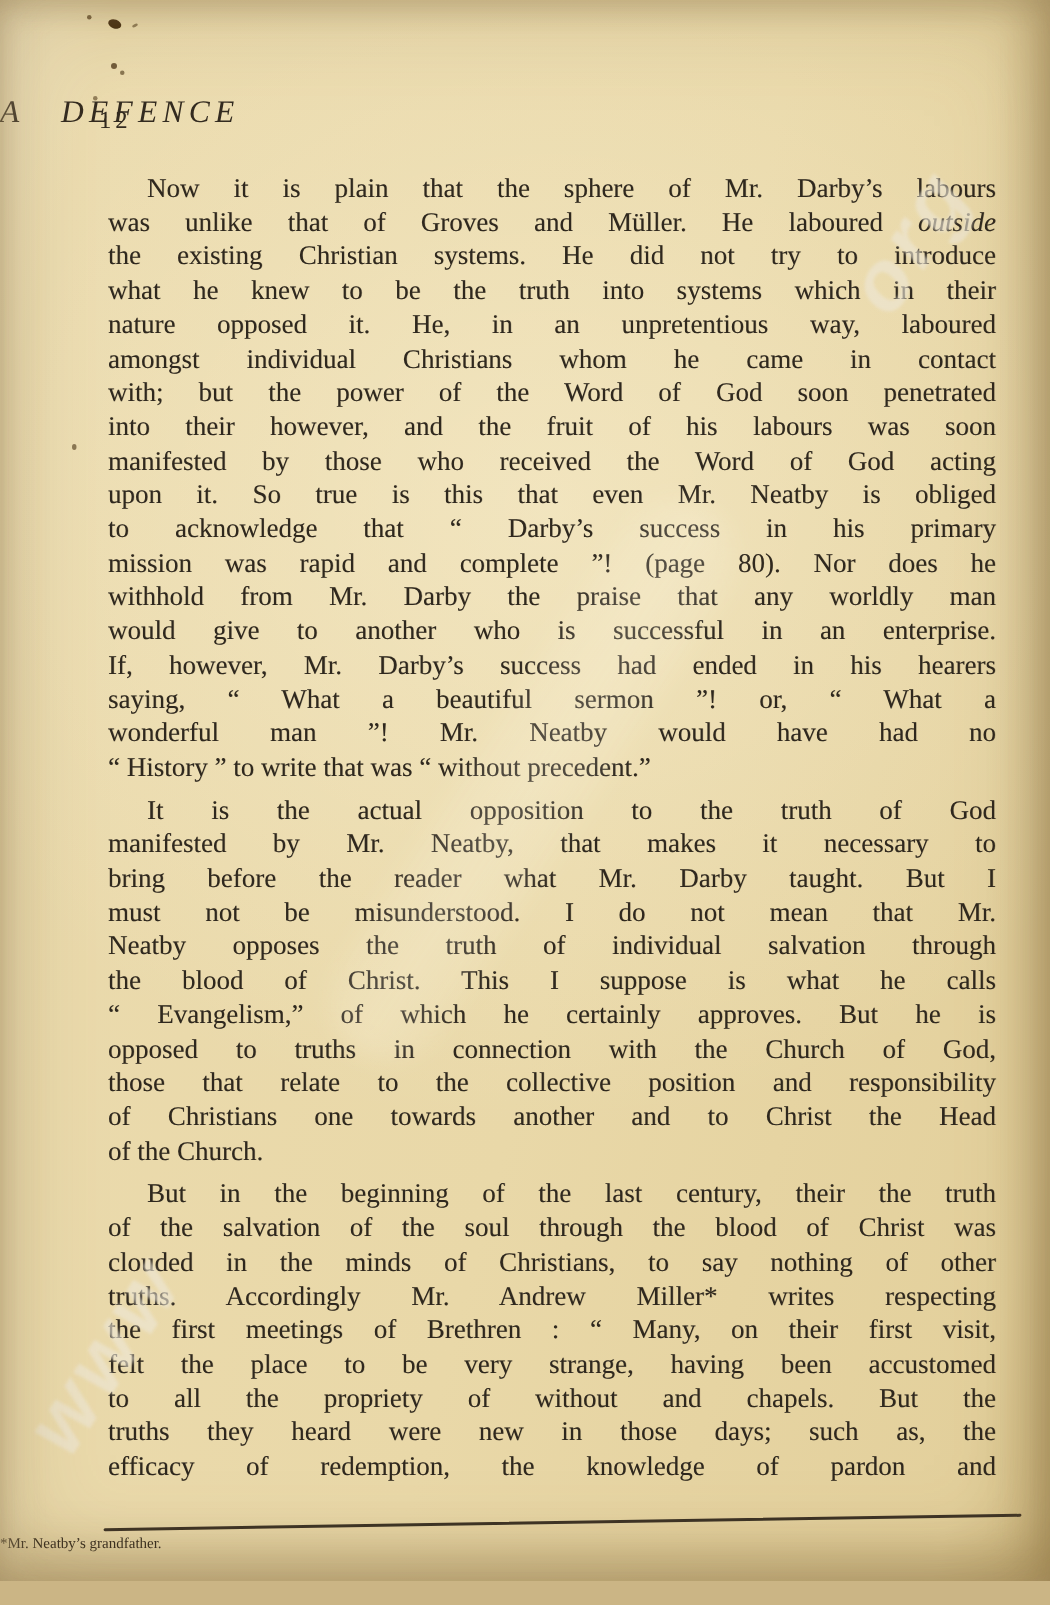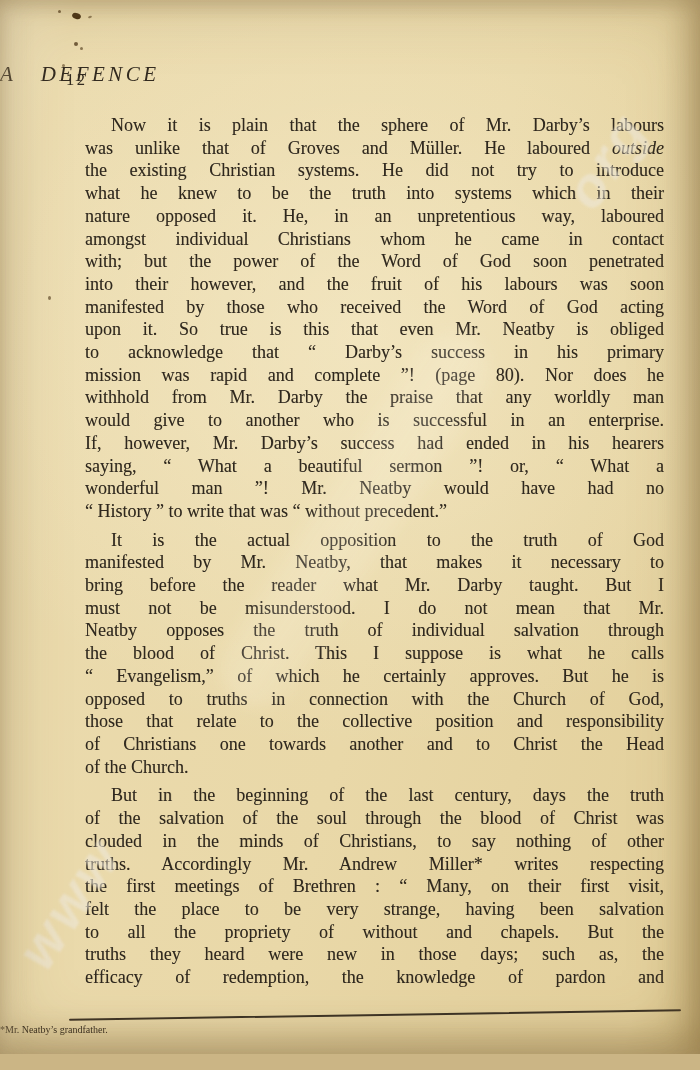--- a/index.html
+++ b/index.html
@@ -33,21 +33,21 @@
     position:absolute; left:0; right:0; top:62px; z-index:1;
     text-align:left; font-style:italic; font-size:21px;
     letter-spacing:3.5px; word-spacing:16px; color:#332b20;
   }
   
   .body-text {
     position:absolute; left:68px; top:114px; width:596px; z-index:1;
     font-size:18px; line-height:22.7px;
     text-shadow:0.3px 0.3px 0 rgba(47,40,30,0.30);
   }
-  .para { margin:0 0 6px 17px; }
+  .para { margin:0 0 6px 4px; }
   .line { text-align:justify; text-align-last:justify; }
   .line.first { padding-left:26px; }
   .line.last { text-align-last:left; }
   .line em { font-style:italic; }
   
   .footnote-rule {
     position:absolute; left:69px; top:1014px; width:612px; height:1.8px; z-index:1;
     background:#3b3226; border-radius:2px; transform:rotate(-0.9deg);
   }
   .footnote-text {
@@ -118,26 +118,26 @@
         <div class="line"><span>must not be misunderstood.  I do not mean that Mr.</span></div>
         <div class="line"><span>Neatby opposes the truth of individual salvation through</span></div>
         <div class="line"><span>the blood of Christ.  This I suppose is what he calls</span></div>
         <div class="line"><span>“ Evangelism,” of which he certainly approves.  But he is</span></div>
         <div class="line"><span>opposed to truths in connection with the Church of God,</span></div>
         <div class="line"><span>those that relate to the collective position and responsibility</span></div>
         <div class="line"><span>of Christians one towards another and to Christ the Head</span></div>
         <div class="line last"><span>of the Church.</span></div>
       </div>
       <div class="para">
-        <div class="line first"><span>But in the beginning of the last century, days the truth</span></div>
+        <div class="line first"><span>But in the beginning of the last century, their the truth</span></div>
         <div class="line"><span>of the salvation of the soul through the blood of Christ was</span></div>
         <div class="line"><span>clouded in the minds of Christians, to say nothing of other</span></div>
         <div class="line"><span>truths.  Accordingly Mr. Andrew Miller* writes respecting</span></div>
         <div class="line"><span>the first meetings of Brethren : “ Many, on their first visit,</span></div>
-        <div class="line"><span>felt the place to be very strange, having been salvation</span></div>
+        <div class="line"><span>felt the place to be very strange, having been accustomed</span></div>
         <div class="line"><span>to all the propriety of without and chapels.  But the</span></div>
         <div class="line"><span>truths they heard were new in those days; such as, the</span></div>
         <div class="line"><span>efficacy of redemption, the knowledge of pardon and</span></div>
       </div>
     </div>
 
   <div class="footnote-rule"></div>
   <div class="footnote-text">*Mr. Neatby’s grandfather.</div>
 
   <div class="wm-streak"></div>

